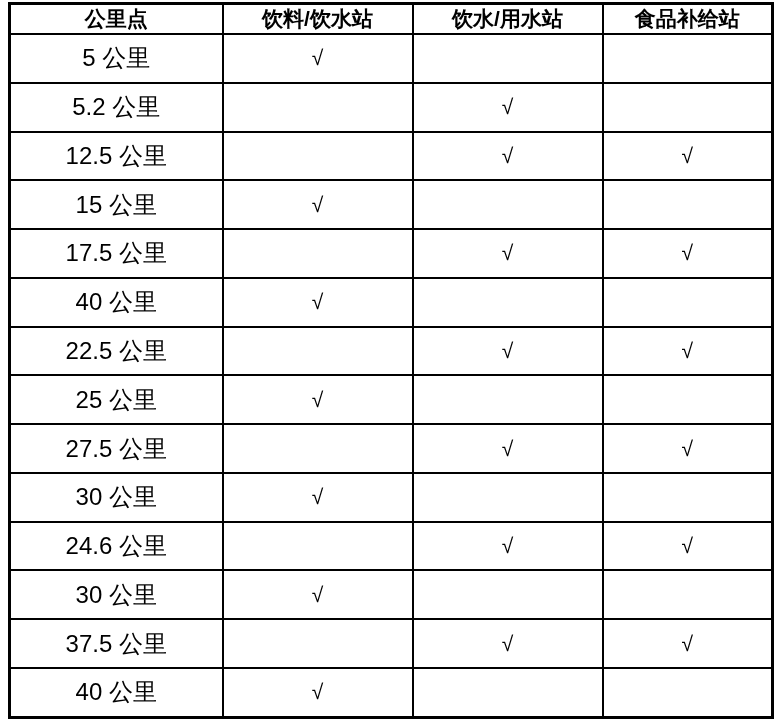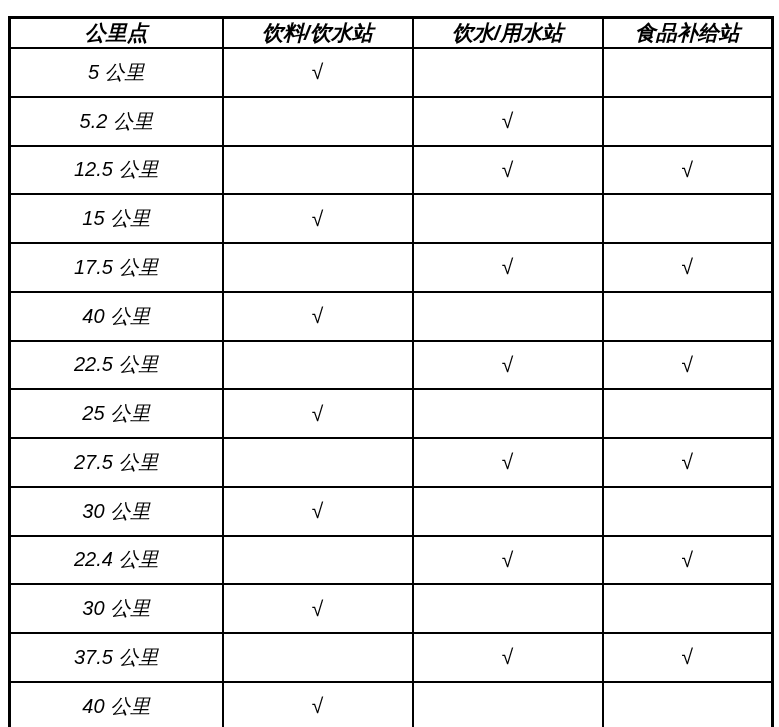--- a/index.html
+++ b/index.html
@@ -5,24 +5,23 @@
   html, body {
     margin: 0;
     padding: 0;
     background: #ffffff;
     width: 779px;
     height: 727px;
     overflow: hidden;
   }
   .table-wrap {
     box-sizing: border-box;
-    padding: 16px 8px 5px 8px;
+    padding: 2px 8px 5px 8px;
     width: 779px;
     height: 727px;
-    font-style: italic;
   }
   table.supply-table {
     border-collapse: collapse;
     table-layout: fixed;
     width: 763px;
     height: 717px;
     border: 3px solid #000000;
   }
   table.supply-table th,
   table.supply-table td {
@@ -33,21 +32,21 @@
     color: #000000;
     font-family: "Liberation Sans", "DejaVu Sans", sans-serif;
     overflow: hidden;
     white-space: nowrap;
   }
   table.supply-table th {
     font-size: 21px;
     font-weight: 700;
   }
   table.supply-table td {
-    font-size: 20px;
+    font-size: 24px;
     font-weight: 400;
   }
   table.supply-table td.check-cell {
     font-size: 21px;
   }
   col.col-km   { width: 213px; }
   col.col-st1  { width: 190px; }
   col.col-st2  { width: 190px; }
   col.col-st3  { width: 170px; }
 </style>
@@ -125,21 +124,21 @@
           <td class="check-cell">√</td>
           <td class="check-cell">√</td>
         </tr>
         <tr>
           <td>30 公里</td>
           <td class="check-cell">√</td>
           <td class="check-cell"></td>
           <td class="check-cell"></td>
         </tr>
         <tr>
-          <td>22.4 公里</td>
+          <td>24.6 公里</td>
           <td class="check-cell"></td>
           <td class="check-cell">√</td>
           <td class="check-cell">√</td>
         </tr>
         <tr>
           <td>30 公里</td>
           <td class="check-cell">√</td>
           <td class="check-cell"></td>
           <td class="check-cell"></td>
         </tr>

